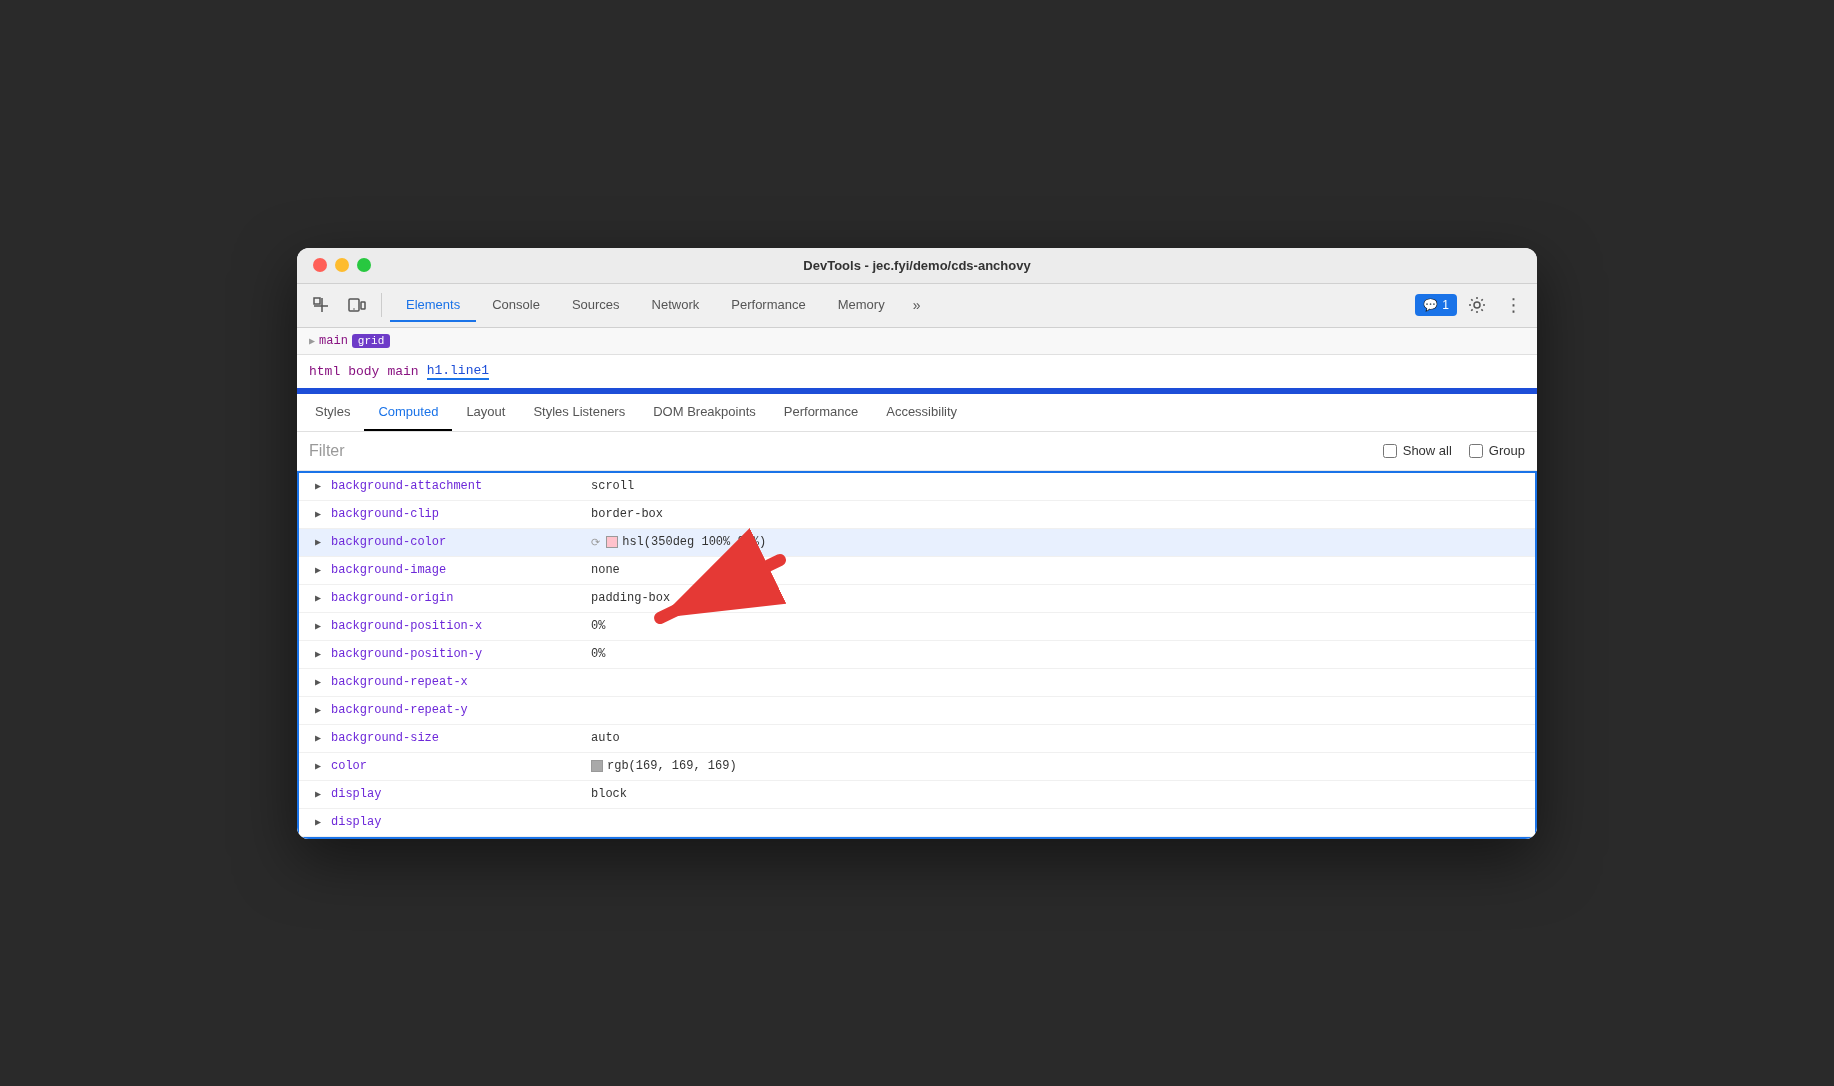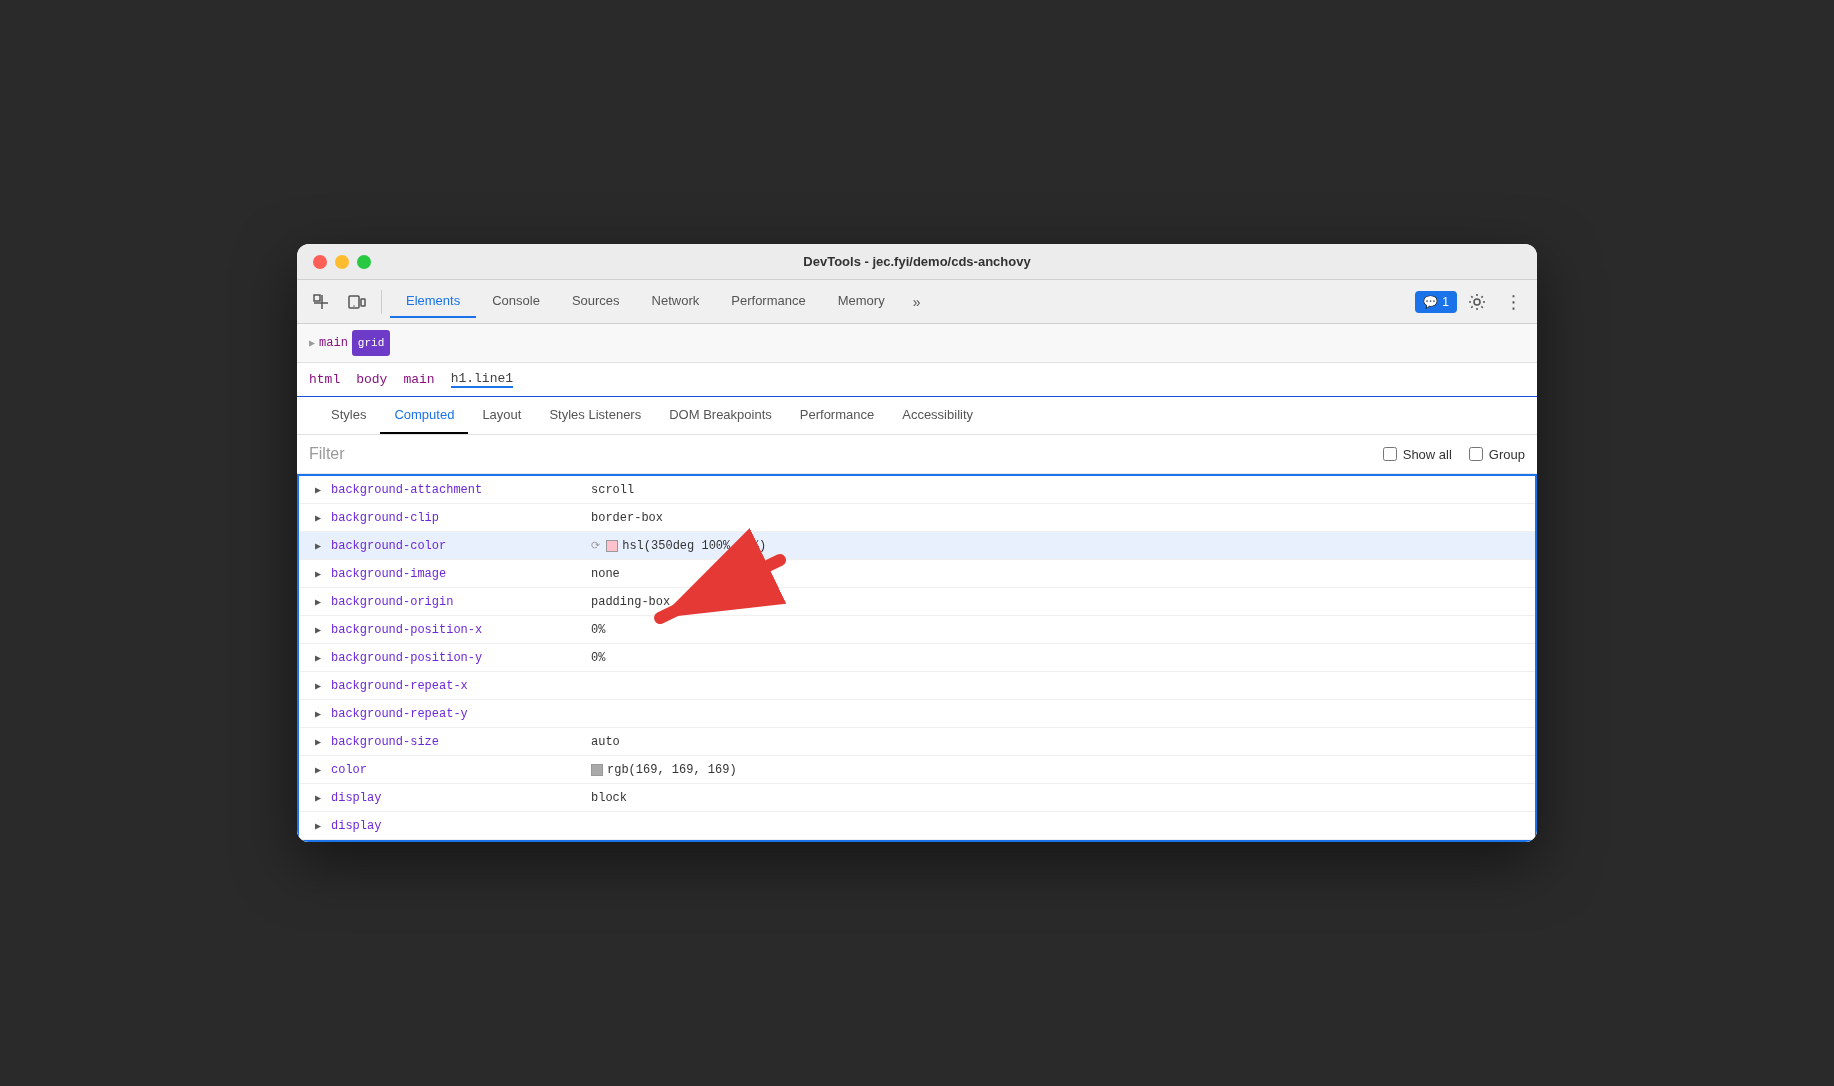--- a/index.html
+++ b/index.html
@@ -148,59 +148,59 @@
       cursor: pointer;
     }
 
     .breadcrumb-item.tag {
       color: #881280;
     }
 
     .breadcrumb-item.grid-badge {
       background: #6e3bc8;
       color: white;
-      padding: 7px 6px;
+      padding: 1px 6px;
       border-radius: 3px;
       font-size: 11px;
     }
 
     .breadcrumb-arrow {
       color: #999;
       font-size: 10px;
     }
 
     
     .element-path {
       background: #fff;
       padding: 8px 12px;
-      border-bottom: 1px solid #1d4ed8;
-      display: flex;
-      align-items: center;
-      gap: 16px;
+      border-bottom: 6px solid #1d4ed8;
+      display: flex;
+      align-items: center;
+      gap: 8px;
       font-size: 13px;
     }
 
     .element-path-item {
       color: #881280;
       cursor: pointer;
       font-family: 'Menlo', 'Monaco', 'Courier New', monospace;
     }
 
     .element-path-item.selected {
-      color: #404040;
+      color: #1d4ed8;
       border-bottom: 2px solid #1a73e8;
     }
 
     
     .sub-tabs {
       background: #fff;
       display: flex;
       align-items: center;
       border-bottom: 1px solid #e0e0e0;
-      padding: 0 20px;
+      padding: 0 4px;
     }
 
     .sub-tab {
       padding: 10px 14px;
       font-size: 13px;
       color: #555;
       cursor: pointer;
       border-bottom: 2px solid transparent;
       white-space: nowrap;
     }

